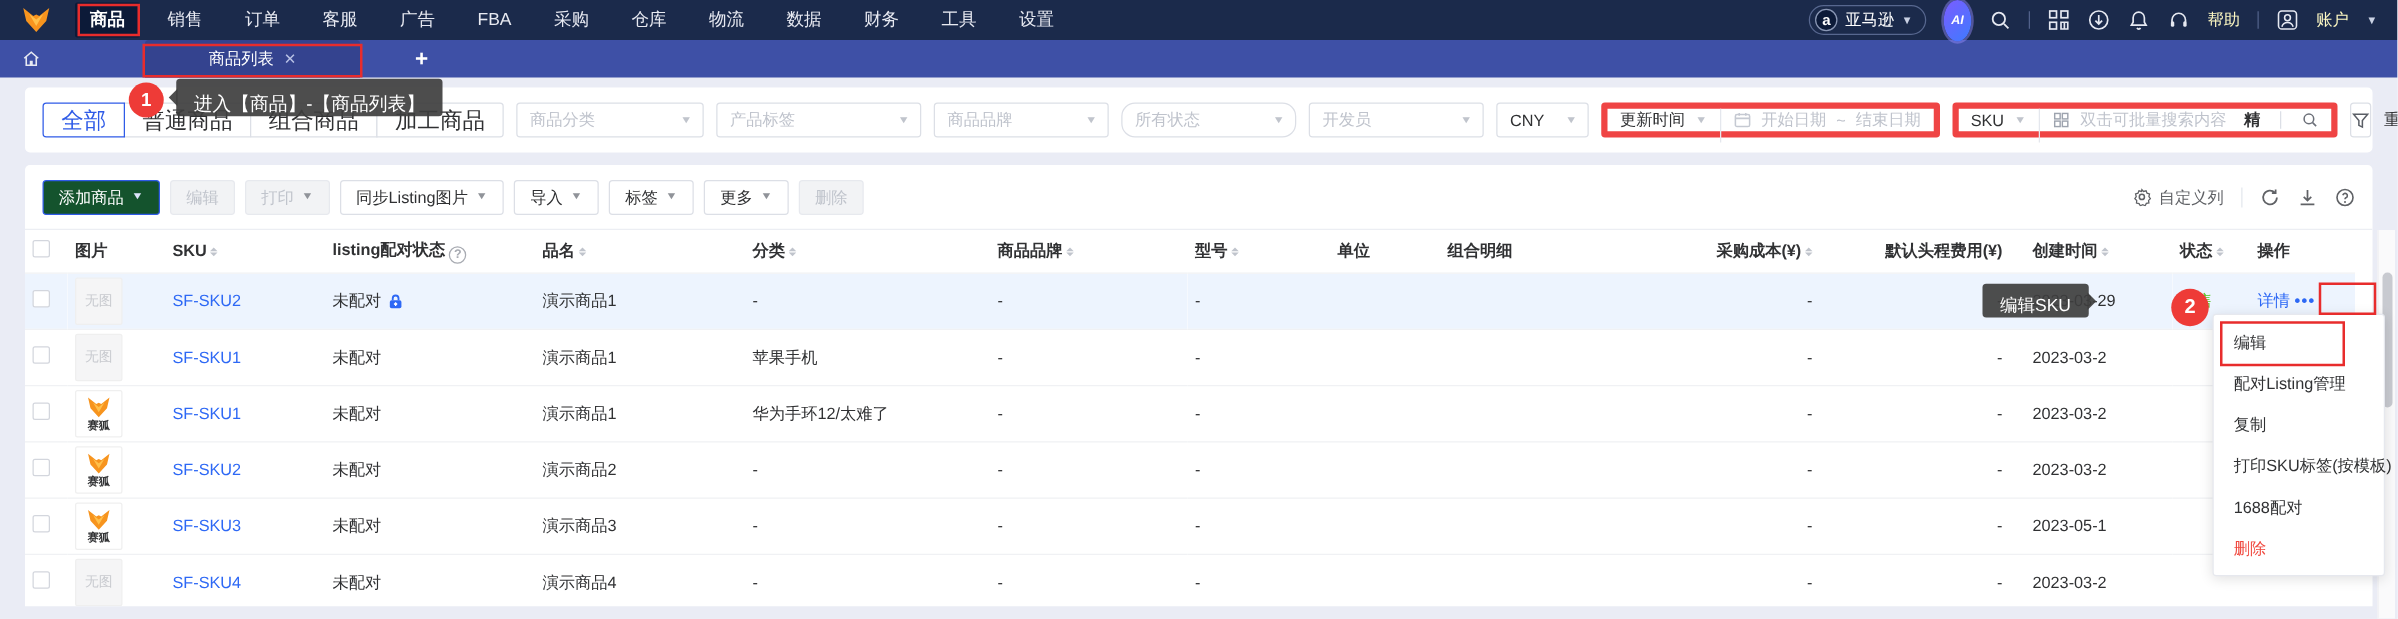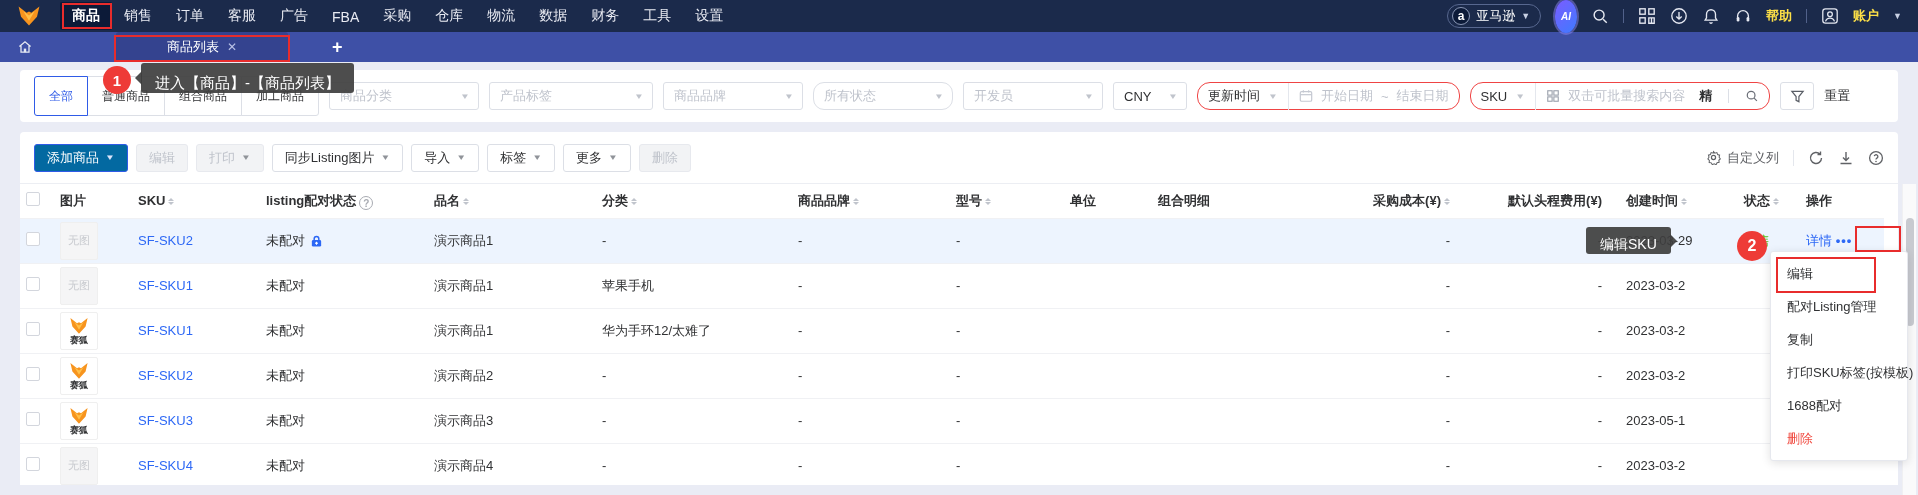--- a/index.html
+++ b/index.html
@@ -3,78 +3,78 @@
 <meta charset="utf-8">
 <style>
   * { margin:0; padding:0; box-sizing:border-box; }
   html,body { width:1918px; height:495px; overflow:hidden; background:#EAECF5;
     font-family:"Liberation Sans","DejaVu Sans",sans-serif; }
   .stage { position:relative; width:1918px; height:495px; overflow:hidden; }
 
   
   .topnav { height:32px; background:#1B2A4B; display:flex; align-items:center; padding:0 16px; }
   .logo { width:26px; height:24px; margin-right:18px; flex:0 0 auto; }
-  .topmenu { display:flex; align-items:flex-end; }
+  .topmenu { display:flex; align-items:flex-start; gap:10px; }
   .nav-item { color:#E8EAF2; font-size:14px; padding:5px 12px; cursor:pointer; white-space:nowrap; border-radius:2px; }
   .nav-item.active { background:#0C1A38; color:#FFFFFF; font-weight:bold; }
   .nav-right { margin-left:auto; display:flex; align-items:center; gap:14px; color:#E6E9F2; }
   .mk-pill { display:flex; align-items:center; gap:6px; border:1px solid #57678F; border-radius:14px;
     padding:2px 10px 2px 4px; color:#FFF; font-size:13px; }
   .mk-a { width:18px; height:18px; border-radius:50%; background:#0C1A38; border:1px solid #8A97B5;
     color:#FFF; font-size:12px; display:flex; align-items:center; justify-content:center; font-weight:bold; }
   .ai-badge { width:22px; height:33px; border-radius:50%; background:linear-gradient(135deg,#7B5CFF,#3E7BFF);
     color:#FFF; font-size:10px; font-weight:bold; display:flex; align-items:center; justify-content:center;
     box-shadow:0 0 0 2px rgba(150,140,255,.45); font-style:italic; }
   .tn-ico { width:18px; height:18px; display:block; }
   .tn-divider { width:1px; height:14px; background:#51618A; }
-  .tn-text { font-size:13px; color:#fde047; white-space:nowrap;font-weight:bold; }
+  .tn-text { font-size:13px; color:#fef9c3; white-space:nowrap; }
   .caret-down-w { font-size:9px; color:#C9D1E4; }
 
   
   .tabbar { height:30px; background:#3E50A6; display:flex; align-items:center; padding:0 10px; }
   .home-btn { width:30px; height:30px; display:flex; align-items:center; justify-content:center; }
   .tab { margin-left:76px; height:30px; width:172px; background:#34438F; color:#FFF; font-size:13px;
     display:flex; align-items:center; justify-content:center; gap:8px; border-radius:3px 3px 0 0; }
   .tab-close { color:#B9C2E6; font-size:12px; }
   .tab-plus { color:#FFF; font-size:18px; margin-left:44px; font-weight:bold; }
 
   
   .filter-card { margin:8px 20px 0 20px; height:52px; background:#FFF; border-radius:4px;
     display:flex; align-items:center; gap:10px; padding:0 14px; }
   .seg-group { display:flex; }
-  .seg { height:40px; padding:0 14px; font-size:12px; color:#303133; background:#FFF;
+  .seg { height:28px; padding:0 14px; font-size:18px; color:#303133; background:#FFF;
     border:1px solid #DCDFE6; display:flex; align-items:center; margin-left:-1px; white-space:nowrap; }
   .seg:first-child { margin-left:0; border-radius:3px 0 0 3px; }
   .seg:last-child { border-radius:0 3px 3px 0; }
   .seg.active { border-color:#2F5BE7; color:#2F5BE7; position:relative; z-index:1; }
   .sel { height:28px; border:1px solid #DCDFE6; border-radius:3px; background:#FFF; display:flex;
     align-items:center; justify-content:space-between; padding:0 8px 0 10px; font-size:13px; gap:8px; }
   .sel-label { color:#BFC3CC; white-space:nowrap; }
   .sel-label.value { color:#303133; }
   .caret { color:#C0C4CC; font-size:10px; transform:scaleY(.8); }
-  .composite { height:28px; border:1px solid #ef4444; border-radius:13px; background:#FFF;
+  .composite { height:28px; border:5px solid #ef4444; border-radius:3px; background:#FFF;
     display:flex; align-items:flex-start; font-size:13px; }
   .comp-sec { display:flex; align-items:center; gap:8px; padding:0 10px; height:100%; }
   .comp-div { width:1px; height:27px; background:#E4E7ED; }
   .ph { color:#BFC3CC; white-space:nowrap; }
   .mini-ico { width:14px; height:14px; display:block; }
   .exact { color:#303133; font-weight:bold; margin-left:6px; }
   .in-div { width:1px; height:14px; background:#DCDFE6; margin:0 8px; }
   .icon-btn { width:34px; height:28px; border:1px solid #DCDFE6; border-radius:3px; background:#FFF;
     display:flex; align-items:center; justify-content:center; }
   .reset { font-size:13px; color:#303133; white-space:nowrap; }
 
   
   .main-card { margin:10px 20px 0 20px; height:353px; background:#FFF; border-radius:4px 4px 0 0;
     display:flex; flex-direction:column; overflow:hidden; }
   .toolbar { height:52px; display:flex; align-items:center; gap:8px; padding:0 14px; border-bottom:1px solid #ECEEF3; }
   .btn { height:28px; padding:0 12px; font-size:13px; border-radius:3px; display:flex; align-items:center;
     gap:6px; white-space:nowrap; border:1px solid #DCDFE6; background:#FFF; color:#303133; }
   .btn .caret { color:#909399; }
-  .btn.primary { background:#0369a1; border-color:#2F5BE7; color:#FFF; }
+  .btn.primary { background:#14532d; border-color:#2F5BE7; color:#FFF; }
   .btn.primary .caret { color:#DCE4FB; }
   .btn.disabled { background:#F2F3F5; border-color:#E7E9EE; color:#C0C4CC; }
   .tool-right { margin-left:auto; display:flex; align-items:center; gap:14px; color:#606266; font-size:13px; }
   .tr-group { display:flex; align-items:center; gap:6px; white-space:nowrap; }
   .tool-div { width:1px; height:16px; background:#E4E7ED; }
 
   
   .tbl-wrap { flex:1; overflow:hidden; position:relative; }
   table { border-collapse:collapse; table-layout:fixed; width:1864px; font-size:13px; color:#303133; }
   th { height:34px; text-align:left; font-weight:bold; color:#303133; padding:0 6px; white-space:nowrap; overflow:hidden; }

